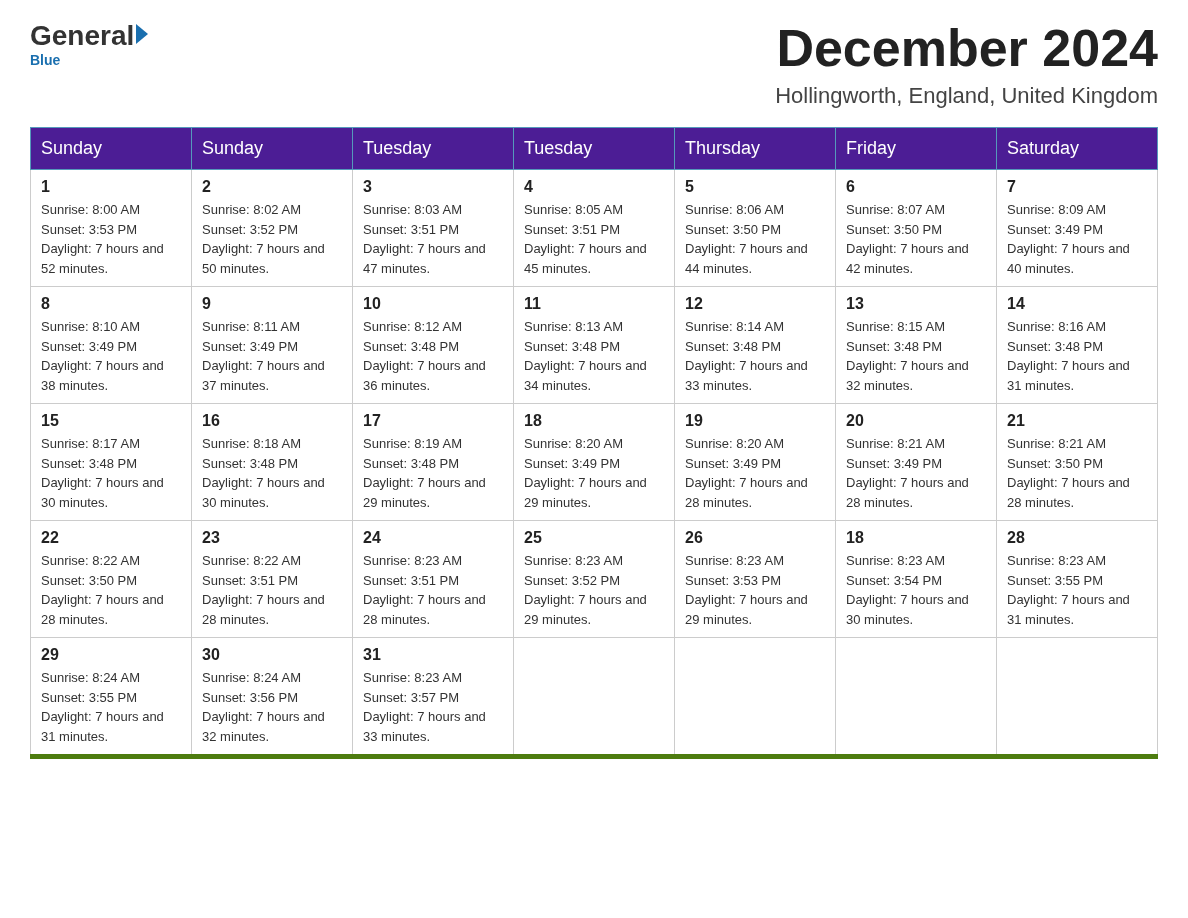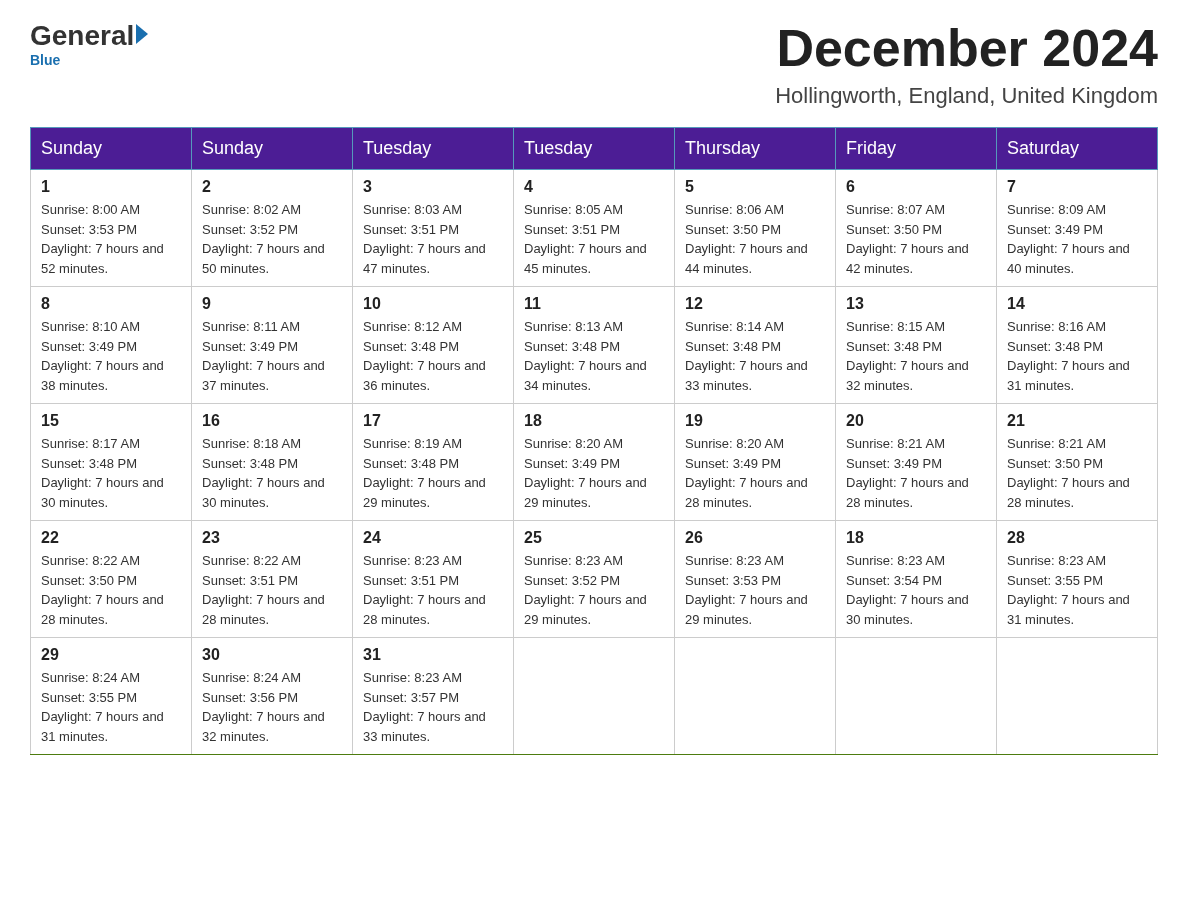--- a/index.html
+++ b/index.html
@@ -91,21 +91,21 @@
     }
     .day-info {
       font-size: 13px;
       line-height: 1.5;
       color: #333;
     }
     .empty-cell {
       background: #ffffff;
     }
     .calendar-table tbody tr:last-child td {
-      border-bottom: 1px solid #4d7c0f;
+      border-bottom: 5px solid #4d7c0f;
     }
   </style>
 </head>
 <body>
 
 <div class="header-area">
   <div class="logo-area">
     <div class="logo-text">
       <span class="logo-general">General</span>
       <div class="logo-triangle"></div>

